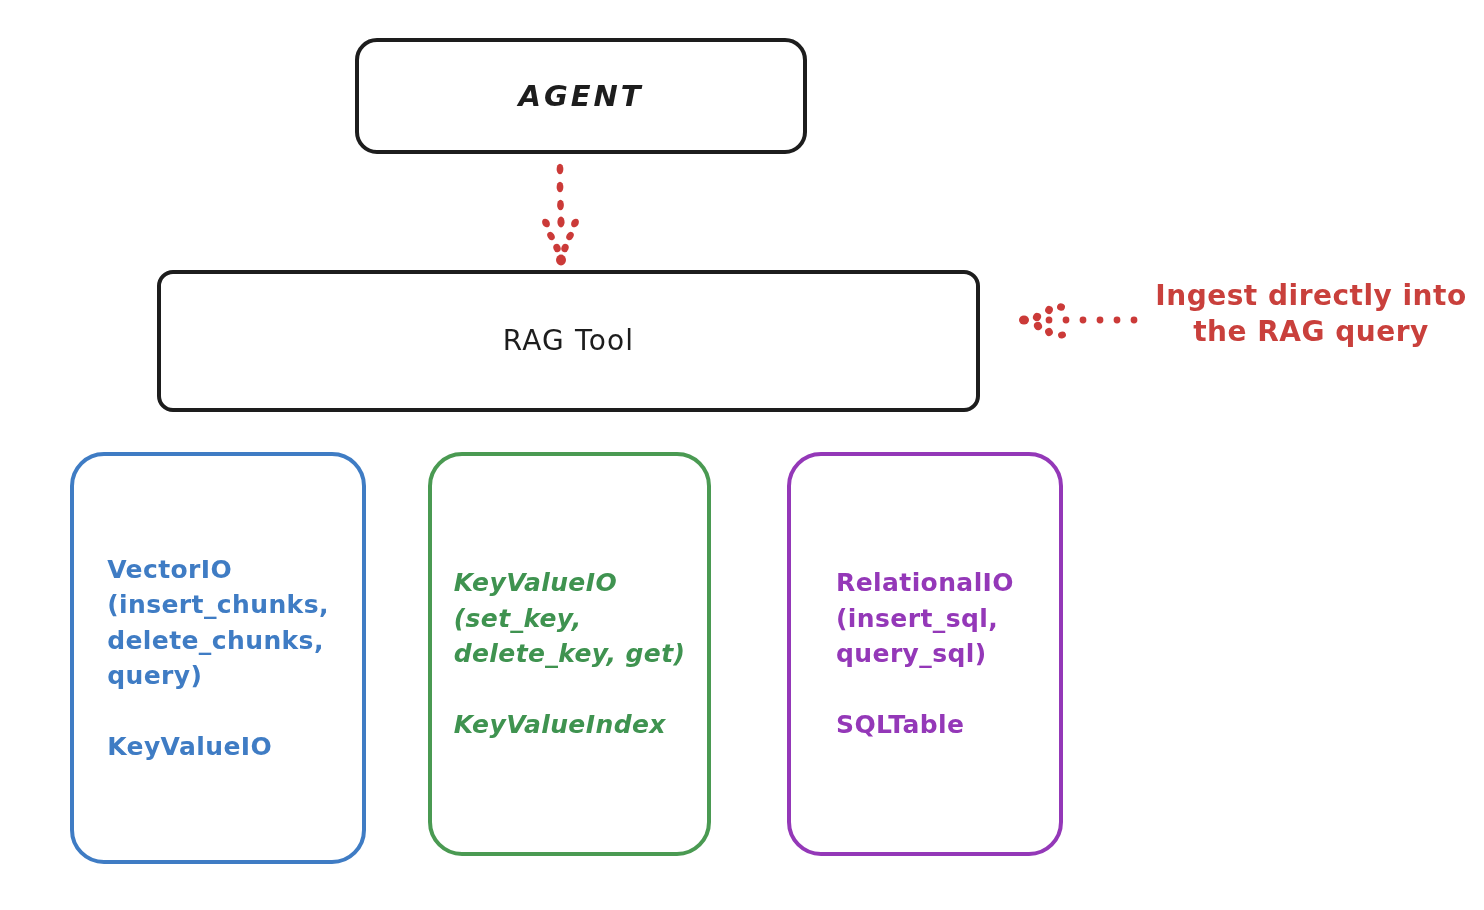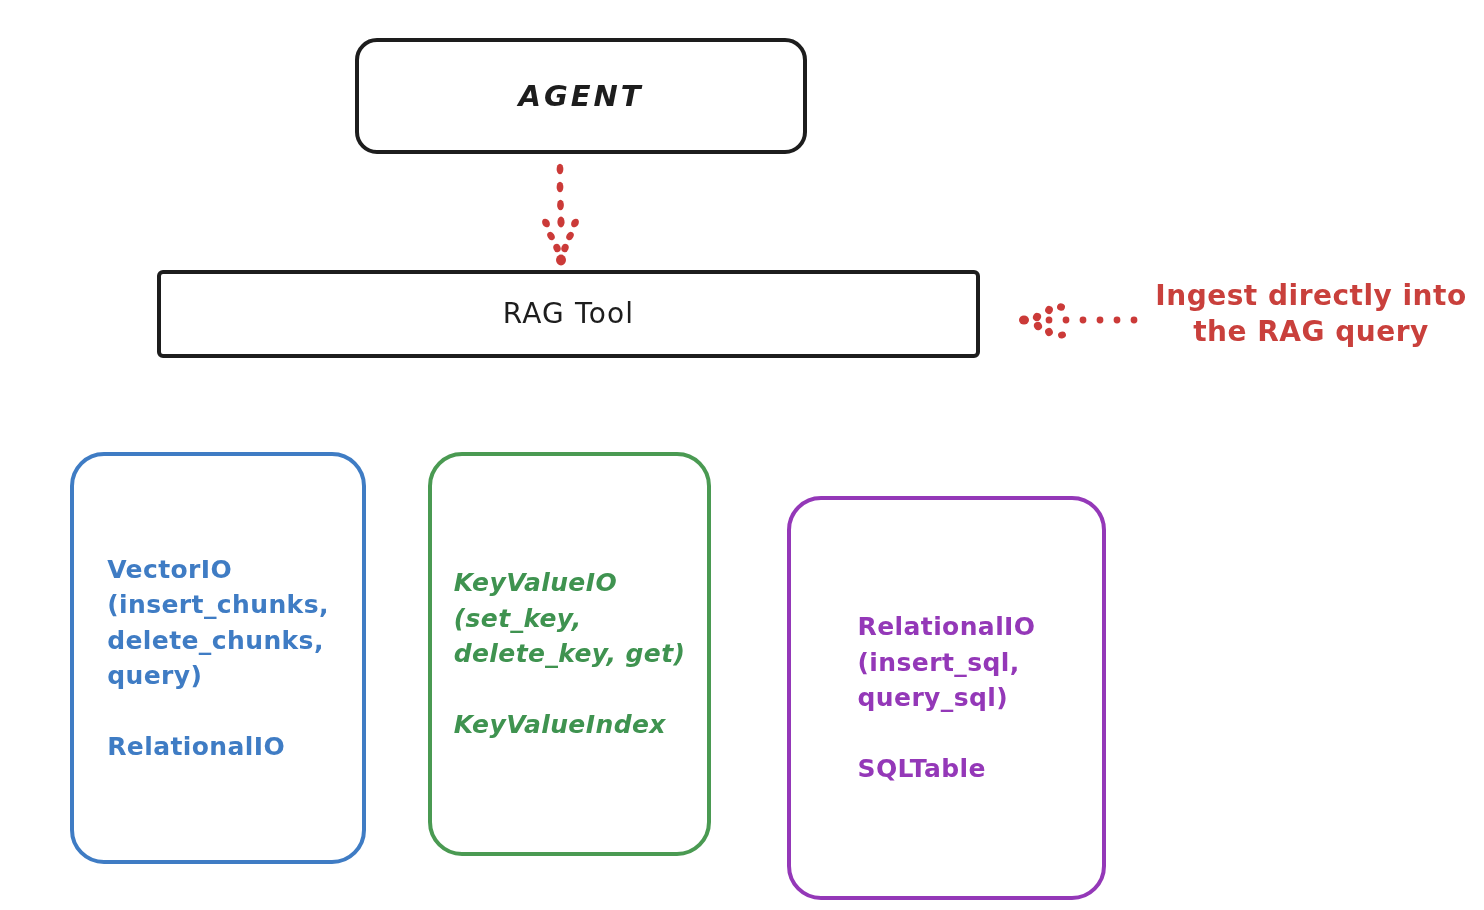--- a/index.html
+++ b/index.html
@@ -52,24 +52,24 @@
     font-weight: 700;
     letter-spacing: 3px;
     font-family: "DejaVu Sans", sans-serif;
   }
 
   
   #node-ragtool {
     left: 157px;
     top: 270px;
     width: 823px;
-    height: 88px;
+    height: 142px;
     border-width: 4px;
     border-color: #1d1d1d;
-    border-radius: 6px;
+    border-radius: 16px;
   }
   #node-ragtool .label {
     color: #1d1d1d;
     font-size: 28px;
     font-weight: 500;
     letter-spacing: 1.2px;
   }
 
   
   .provider {
@@ -97,24 +97,23 @@
     width: 283px;
     height: 404px;
     border-color: #4a9a52;
     font-style: italic;
   }
   #node-keyvalueio .label { color: #3f9350; }
 
   #node-relationalio {
     left: 787px;
     top: 452px;
-    width: 319px;
+    width: 276px;
     height: 404px;
     border-color: #9438b8;
-    margin-top: 44px;
   }
   #node-relationalio .label { color: #9438b8; }
 
   
   .connector {
     position: absolute;
   }
   #connector-agent-ragtool {
     left: 505px;
     top: 160px;
@@ -192,21 +191,21 @@
 
   <div id="annotation-ingest">Ingest directly into
 the RAG query</div>
 
   <div class="node provider" id="node-vectorio">
     <span class="label">VectorIO
 (insert_chunks,
 delete_chunks,
 query)
 
-RelationalIO</span>
+KeyValueIO</span>
   </div>
 
   <div class="node provider" id="node-keyvalueio">
     <span class="label">KeyValueIO
 (set_key,
 delete_key, get)
 
 KeyValueIndex</span>
   </div>
 

